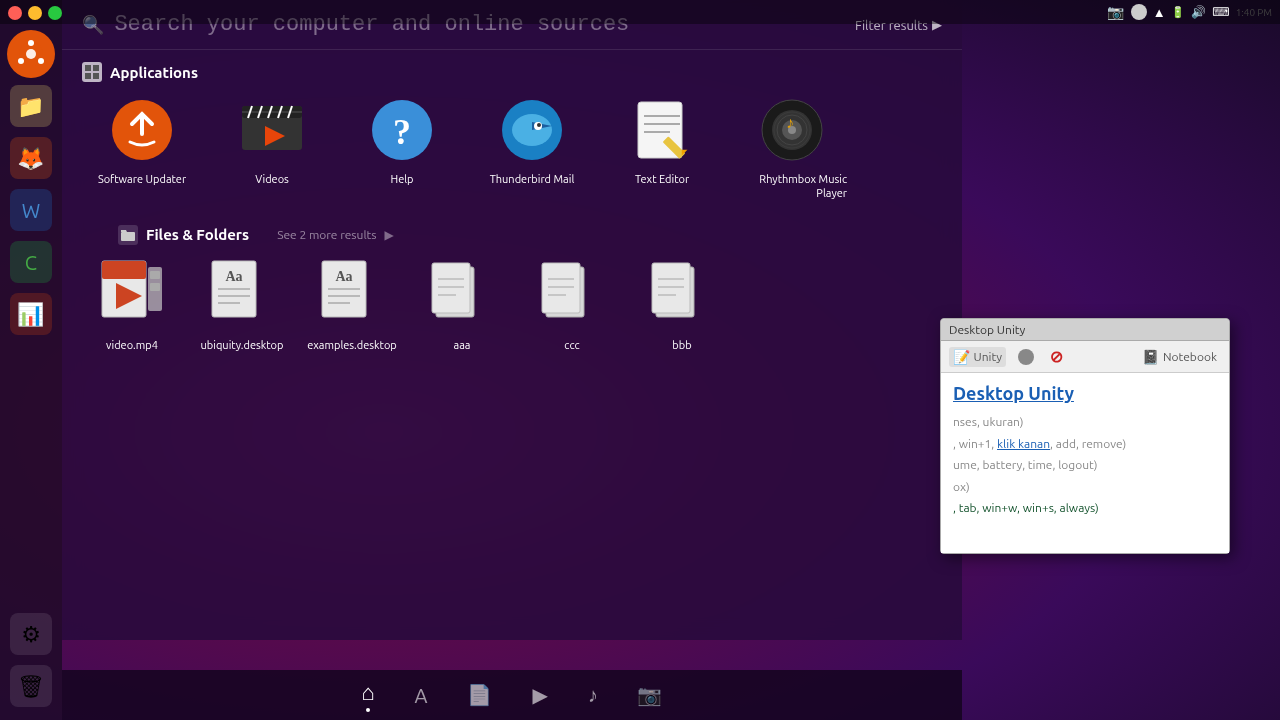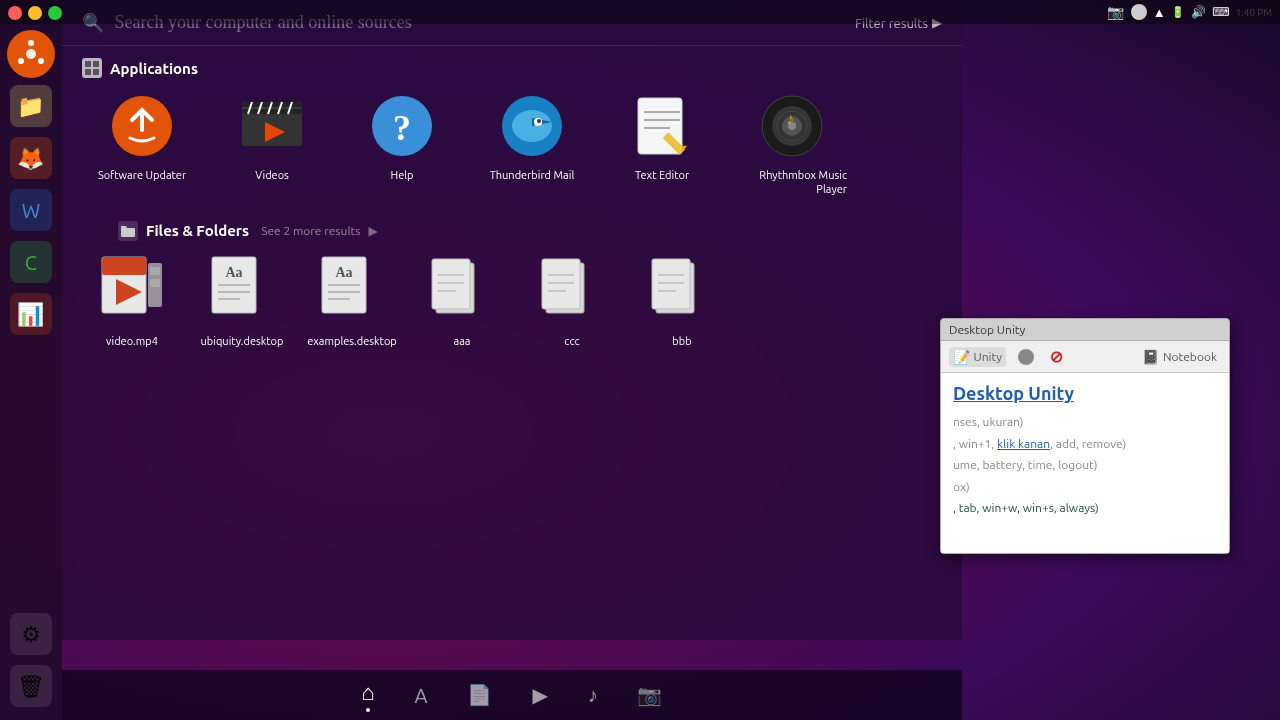--- a/index.html
+++ b/index.html
@@ -109,22 +109,22 @@
     .search-icon-wrap {
       color: rgba(255,255,255,0.7);
       font-size: 18px;
     }
     .search-input {
       flex: 1;
       background: transparent;
       border: none;
       outline: none;
       color: rgba(255,255,255,0.5);
-      font-size: 18px;
-      font-family: Liberation Serif, serif;
+      font-size: 22px;
+      font-family: Liberation Mono, monospace;
     }
     .search-input::placeholder { color: rgba(255,255,255,0.4); }
     .filter-results {
       color: rgba(255,255,255,0.7);
       font-size: 13px;
       display: flex;
       align-items: center;
       gap: 4px;
       cursor: pointer;
     }
@@ -147,21 +147,21 @@
       font-size: 12px;
     }
     .section-title {
       color: white;
       font-size: 15px;
       font-weight: bold;
     }
     .section-more {
       color: rgba(255,255,255,0.5);
       font-size: 12px;
-      margin-left: 4px;
+      margin-left: 20px;
       cursor: pointer;
     }
 
     
     .app-grid {
       display: flex;
       gap: 10px;
       padding: 0 20px 16px;
       flex-wrap: nowrap;
     }

